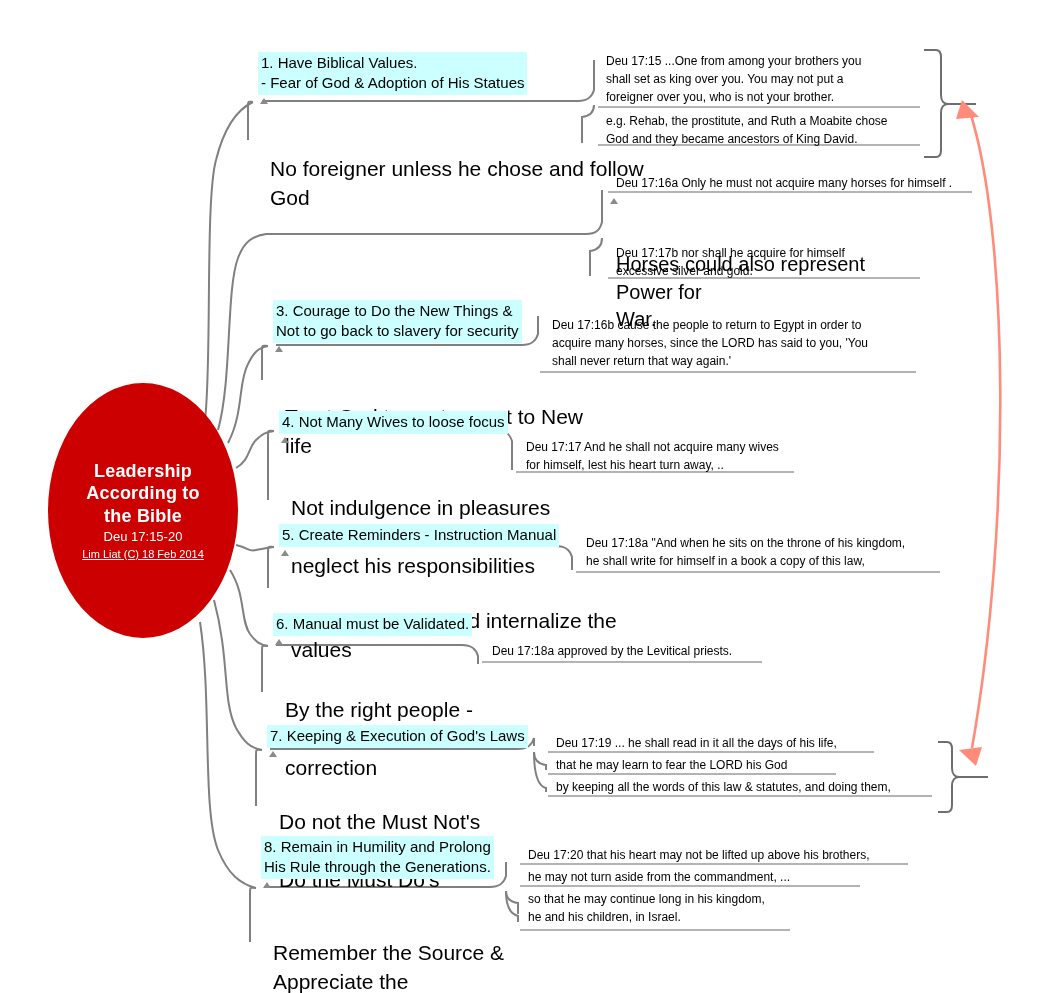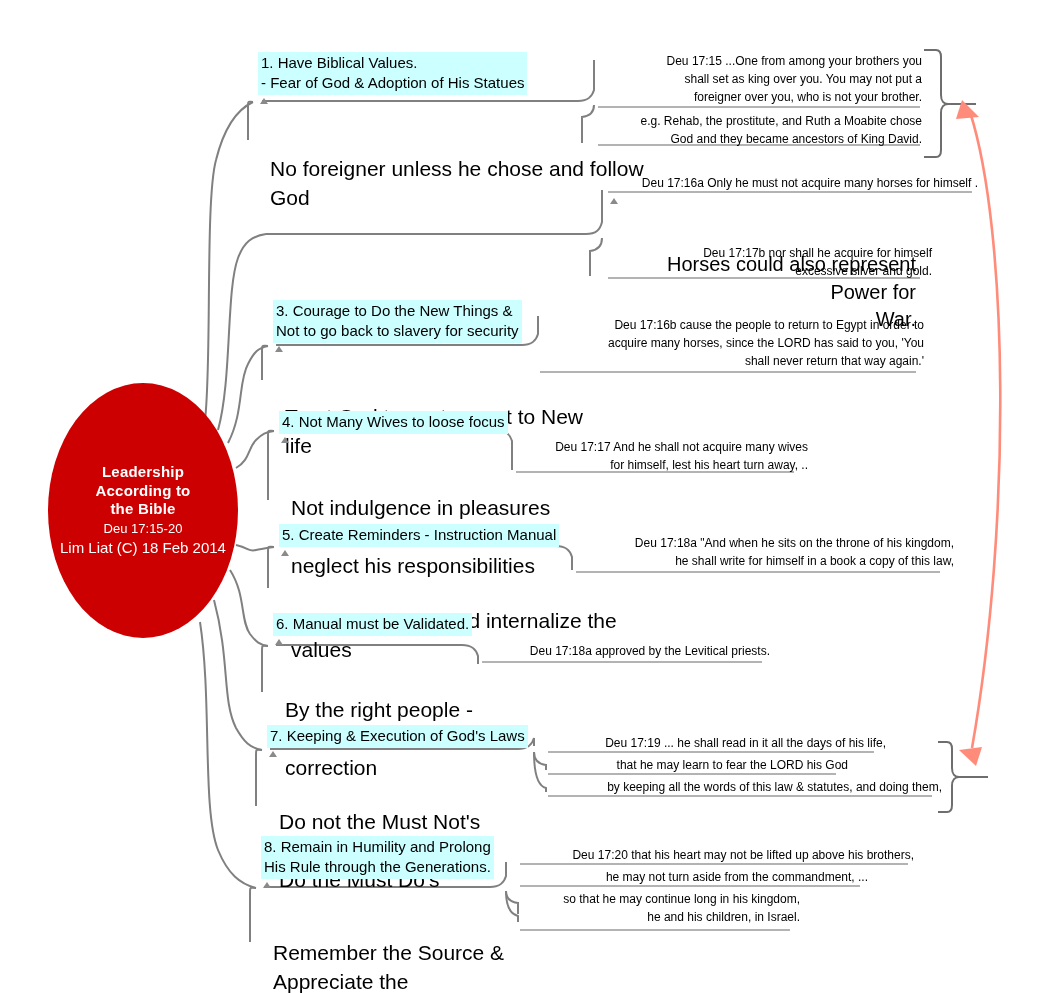--- a/index.html
+++ b/index.html
@@ -7,42 +7,41 @@
        font-family:"Liberation Sans","DejaVu Sans",sans-serif;color:#000;}
   #canvas{position:absolute;inset:0;width:1037px;height:993px;}
   #links{position:absolute;left:0;top:0;width:1037px;height:993px;pointer-events:none;}
 
   .central{
     position:absolute;left:48px;top:383px;width:190px;height:255px;
     background:#cc0000;border-radius:50%;
     display:flex;flex-direction:column;align-items:center;justify-content:center;
     color:#ffffff;text-align:center;line-height:1.25;
   }
-  .central .t1{font-size:15px;font-weight:bold;letter-spacing:.2px;}
+  .central .t1{font-size:18px;font-weight:bold;letter-spacing:.2px;}
   .central .t2{font-size:13px;font-weight:normal;margin-top:2px;}
-  .central .t3{font-size:15px;font-weight:normal;margin-top:2px;}
+  .central .t3{font-size:11px;font-weight:normal;margin-top:2px;text-decoration:underline;}
 
   .node{position:absolute;}
   .topic{
     background:#ccffff;display:inline-block;
     font-size:15px;line-height:1.32;padding:1px 3px 2px 3px;white-space:pre-line;
   }
   .sub{
     font-size:21px;line-height:1.38;padding:2px 3px 0 12px;white-space:pre-line;
     position:relative;
   }
   .sub .marker{
     position:absolute;left:2px;top:3px;width:0;height:0;
     border-left:4px solid transparent;border-right:4px solid transparent;
     border-bottom:6px solid #8a8a8a;
   }
   .note{
     position:absolute;font-size:12px;line-height:1.5;white-space:pre-line;
     padding:2px 4px 8px 4px;
-    text-align:right;
   }
   .note.big{font-size:20px;line-height:1.38;}
 </style>
 </head>
 <body>
 
 <div id="canvas">
 
   <svg id="links" viewBox="0 0 1037 993">
     <g fill="none" stroke="#808080" stroke-width="2">

